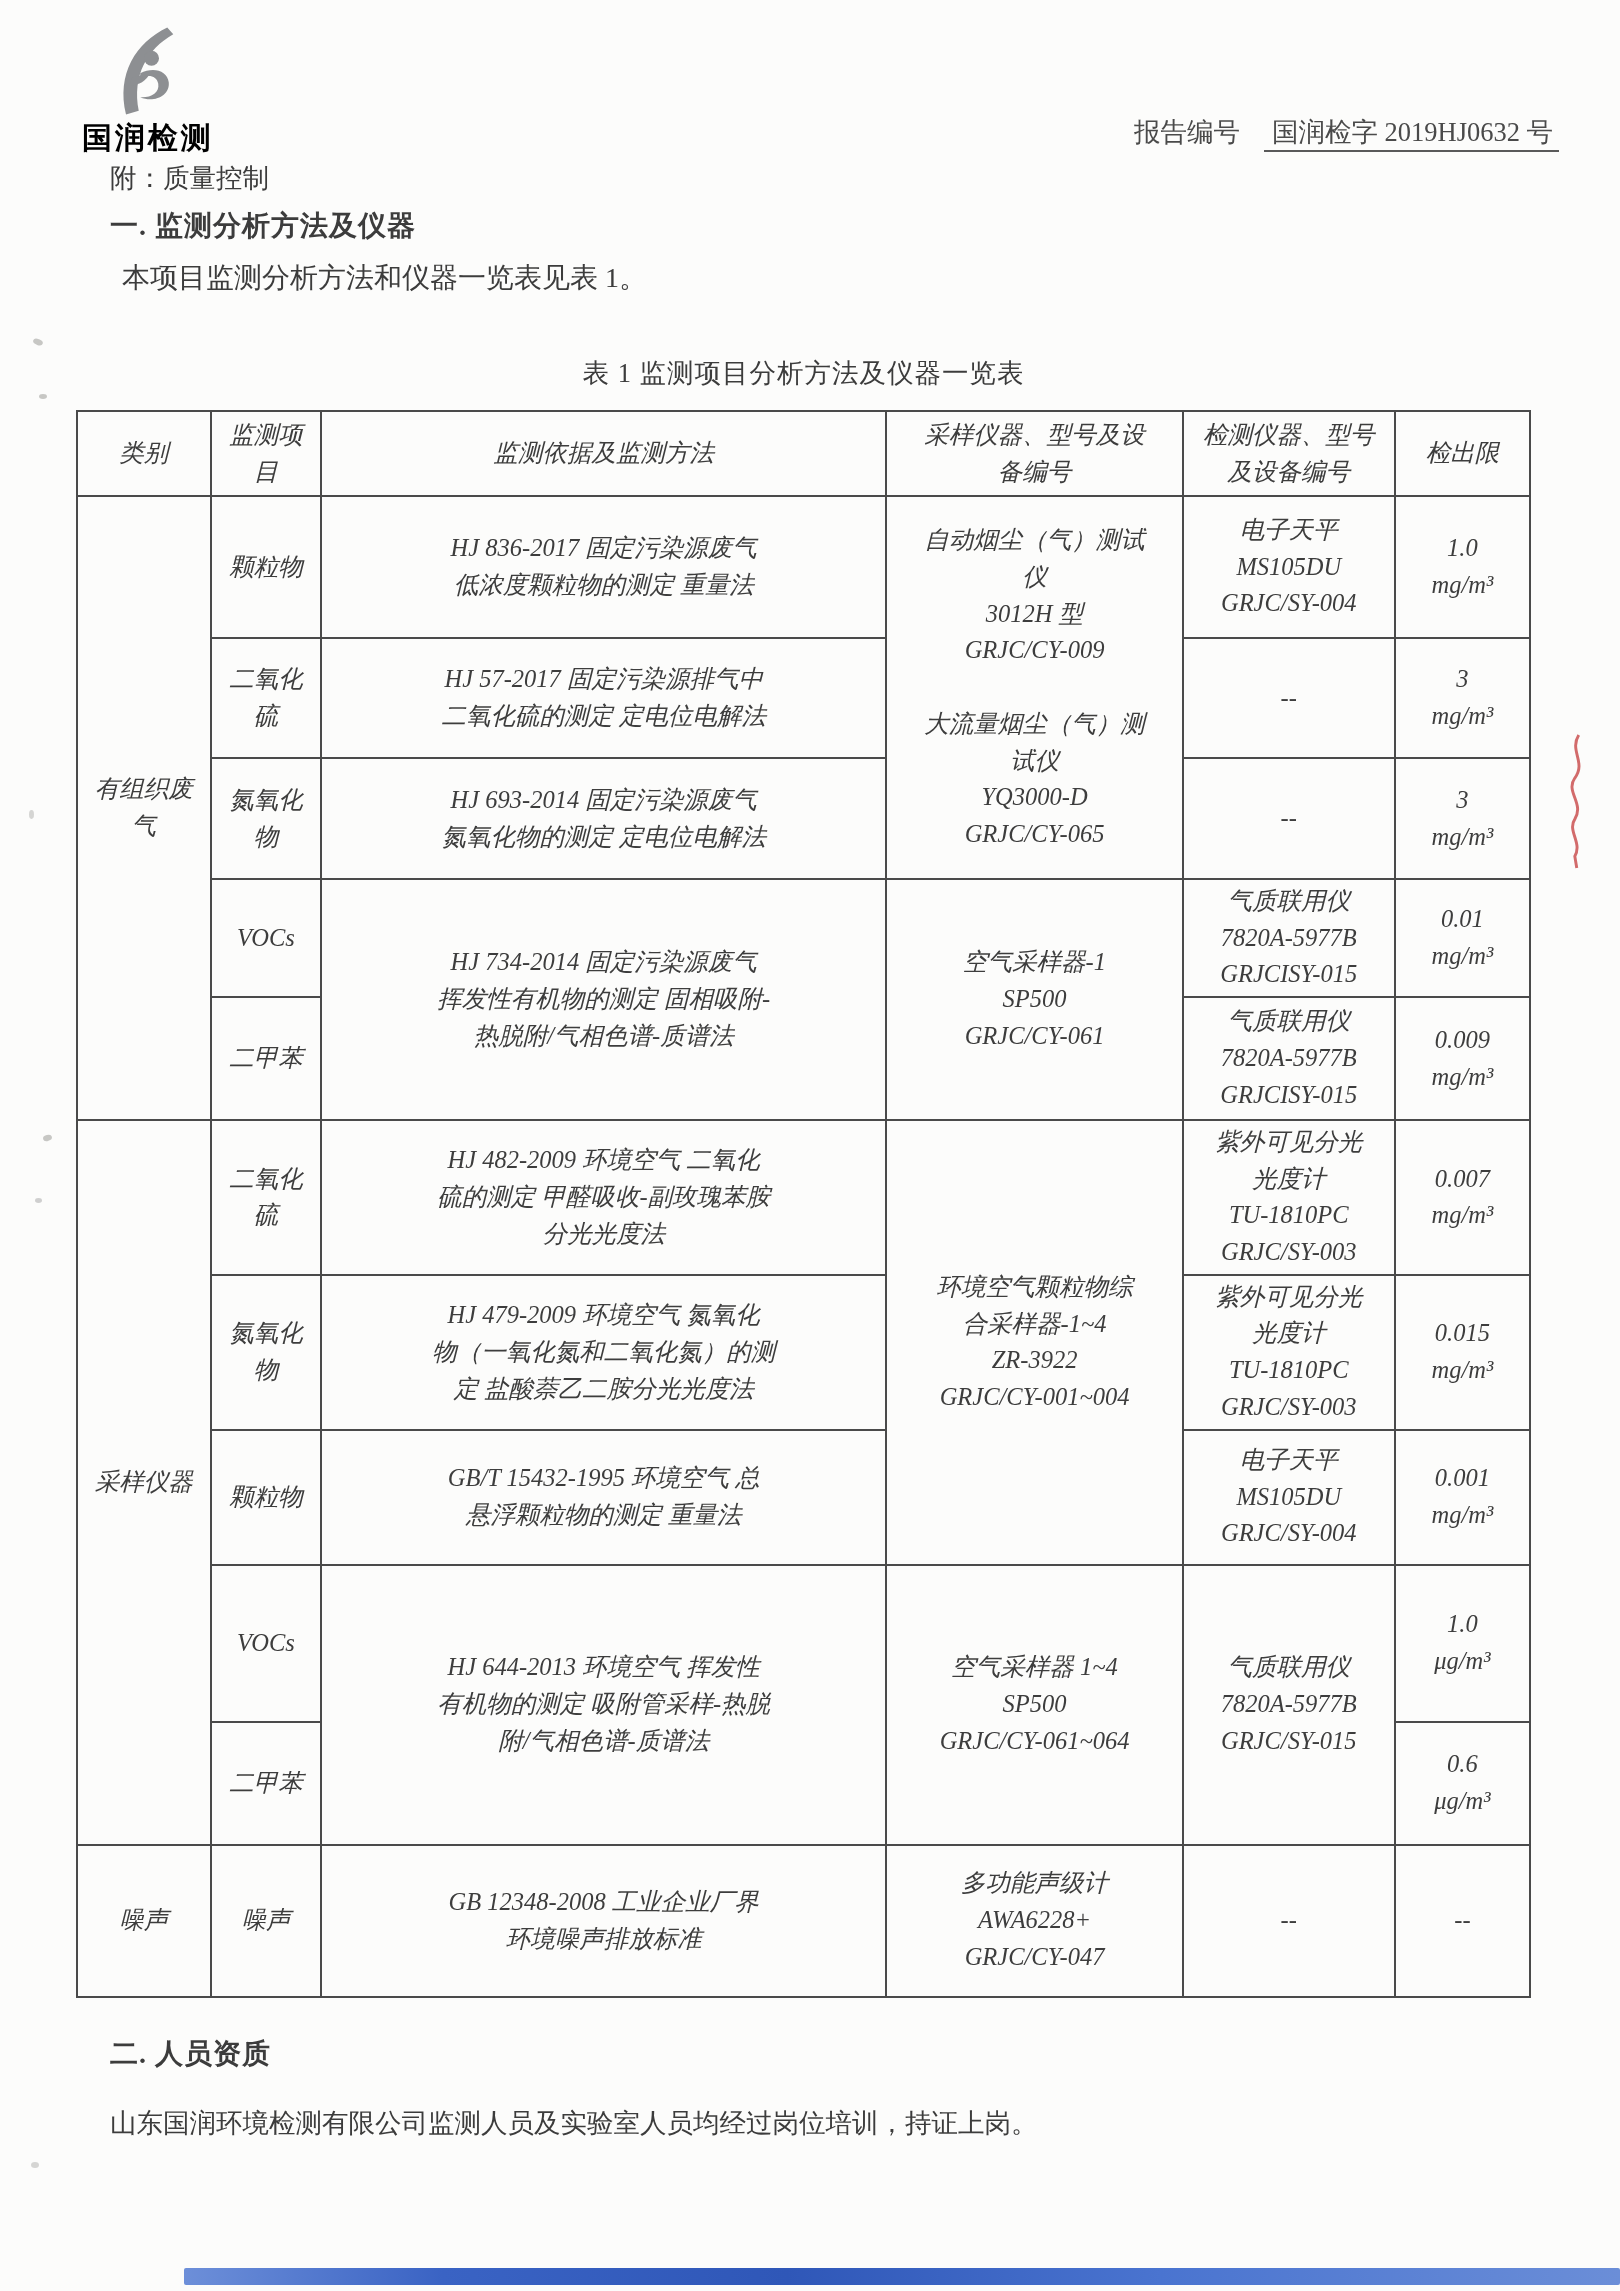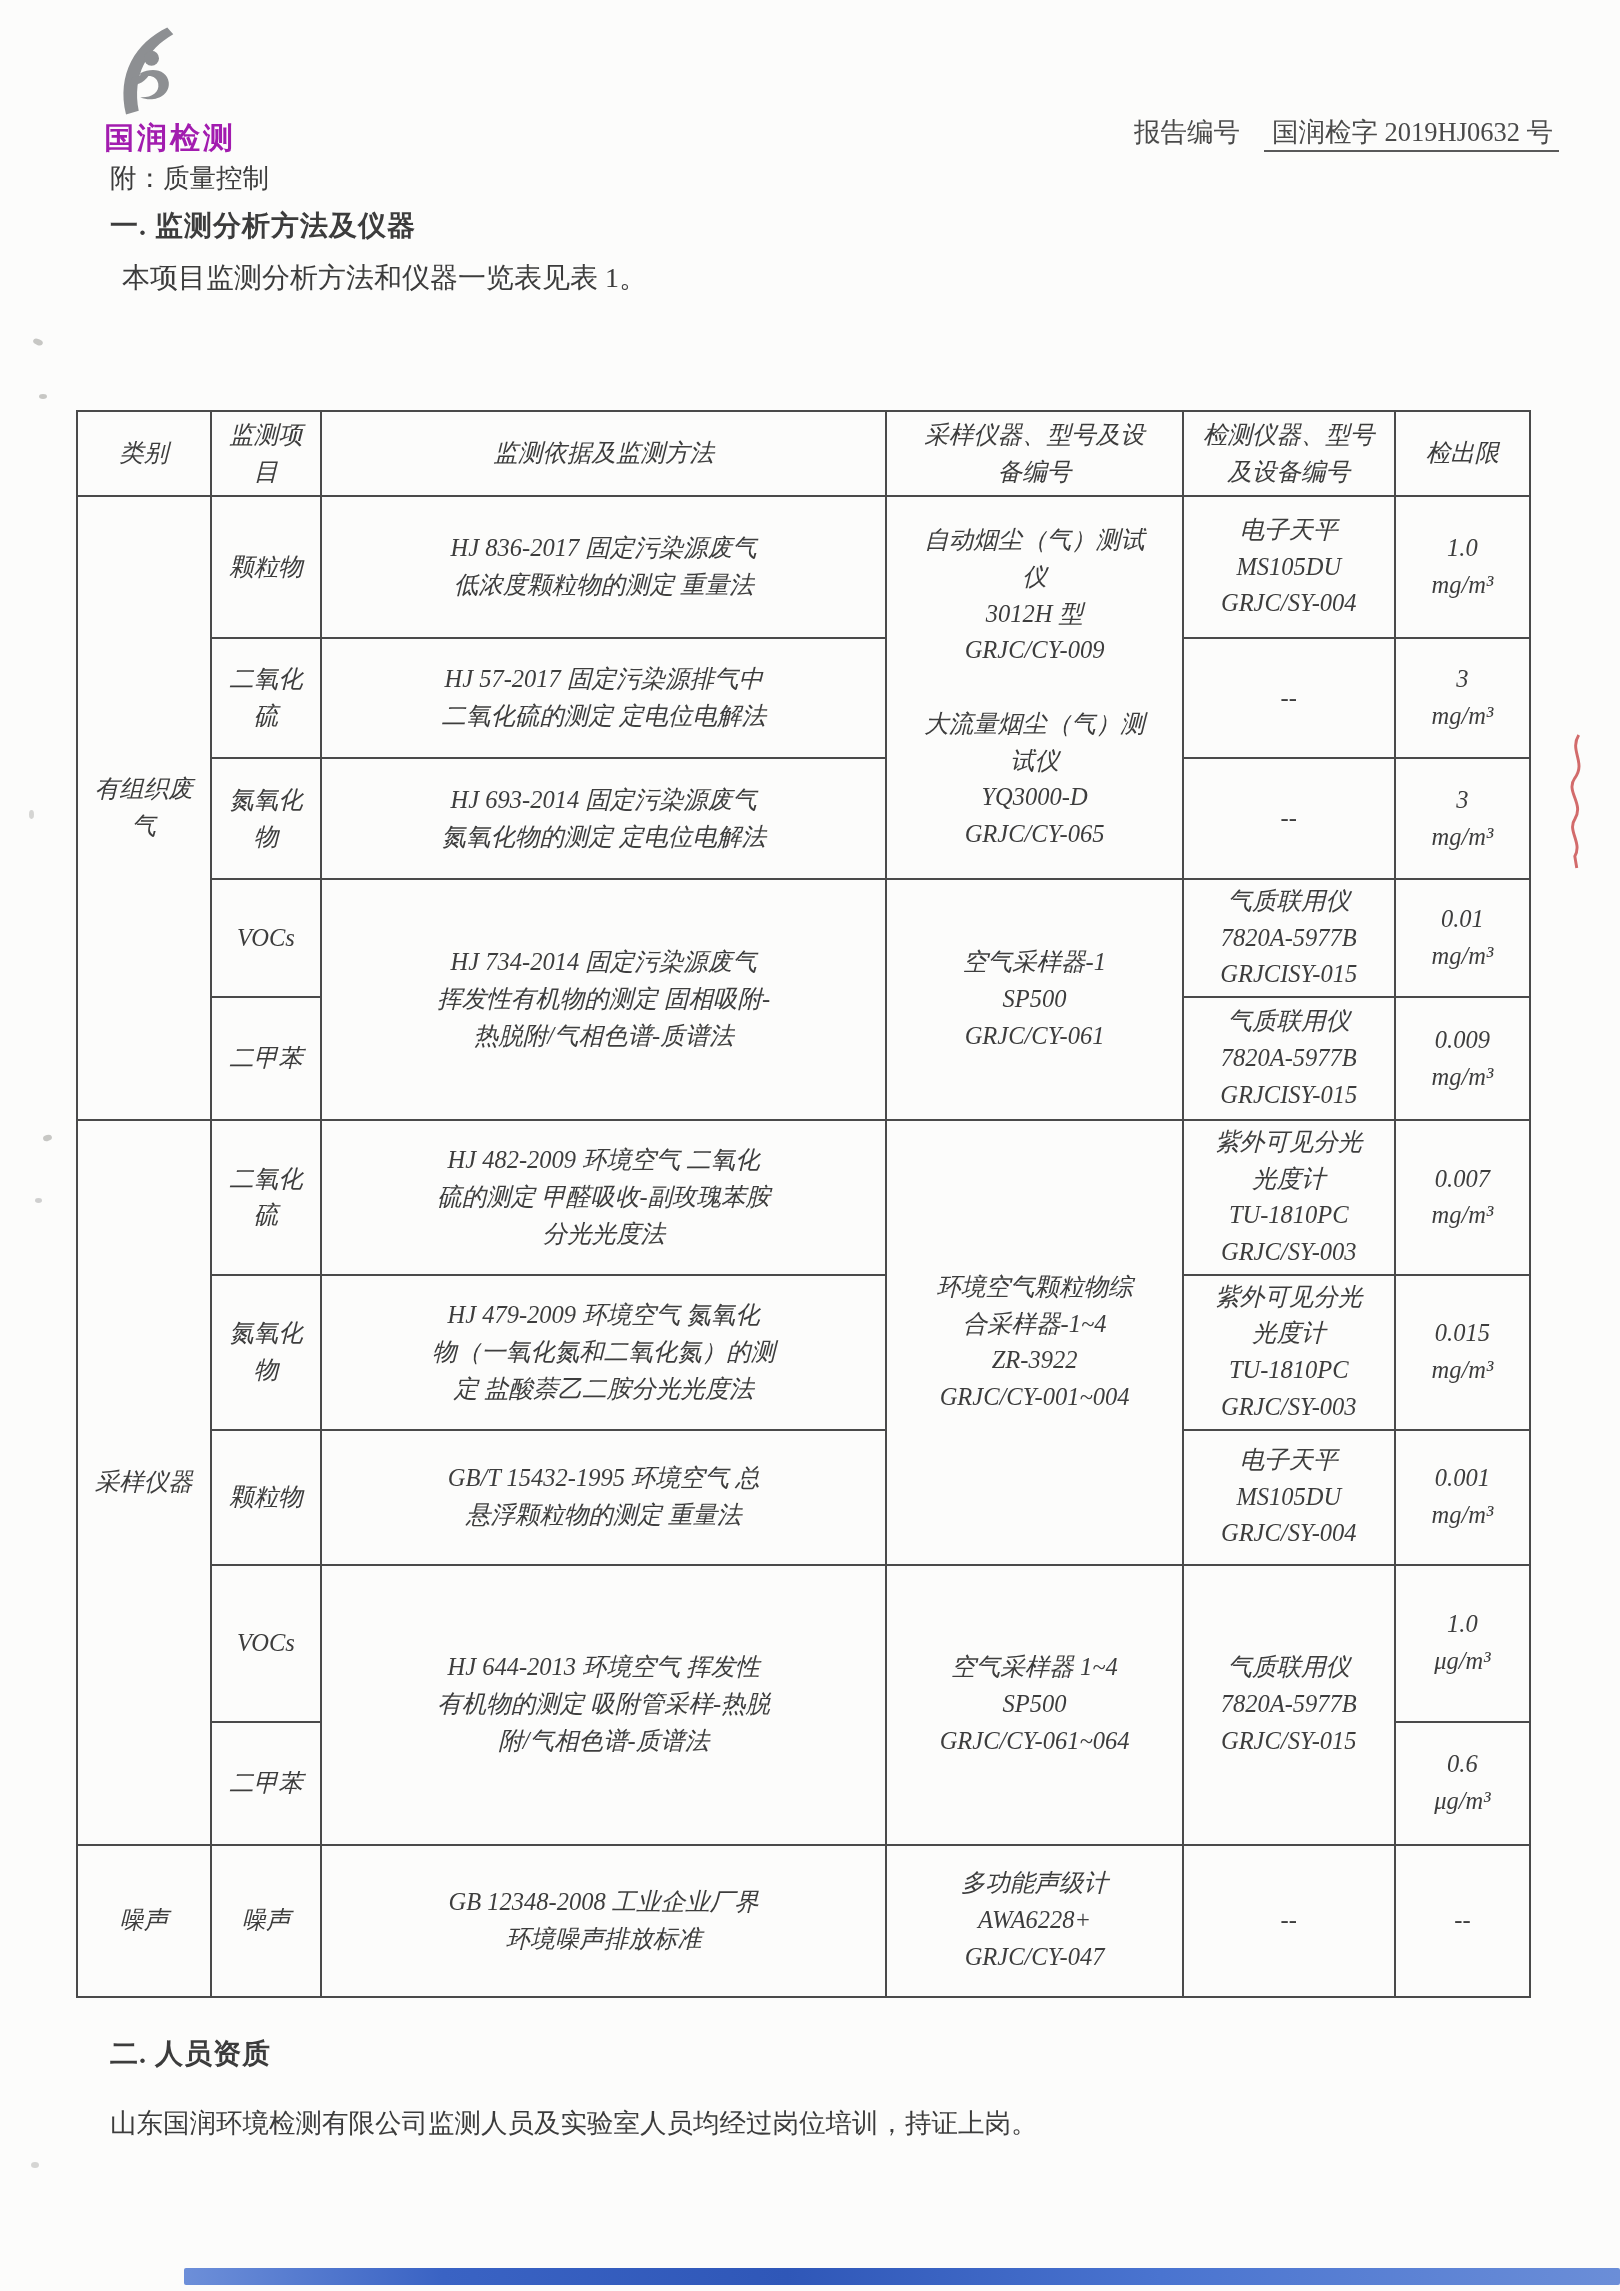--- a/index.html
+++ b/index.html
@@ -13,21 +13,21 @@
     overflow:hidden;
   }
   .page{ position:absolute; inset:0; }
 
   
   .brand{ position:absolute; left:82px; top:25.5px; width:176px; text-align:left; }
   .brand-icon{ display:block; margin-left:13.7px; }
   .brand-name{
     font-family:Liberation Sans, sans-serif;
     font-weight:bold; font-size:30px; letter-spacing:2.9px;
-    color:#a21caf; margin-top:2px;text-align:center;
+    color:#000000; margin-top:2px;
   }
   .report-line{
     position:absolute; top:114px; right:61px;
     font-size:26.5px; color:#4a4a4a; white-space:nowrap;
   }
   .report-number{
     border-bottom:2px solid #5a5a5a;
     padding:0 5.9px 2.9px 7.8px;
     margin-left:24px;
   }
@@ -87,20 +87,21 @@
     <div class="brand-name">国润检测</div>
   </div>
 
   <div class="report-line">
     <span>报告编号</span><span class="report-number">国润检字 2019HJ0632 号</span>
   </div>
 
   <div class="attach-line">附：质量控制</div>
   <div class="sec-title sec1-title">一. 监测分析方法及仪器</div>
   <div class="sec1-intro">本项目监测分析方法和仪器一览表见表 1。</div>
+  <div class="table-title">表 1 监测项目分析方法及仪器一览表</div>
 
   <div class="table-wrap">
     <table>
       <colgroup>
         <col style="width:9.2%">
           <col style="width:7.6%">
           <col style="width:38.9%">
         <col style="width:20.4%">
           <col style="width:14.6%">
           <col style="width:9.3%">

